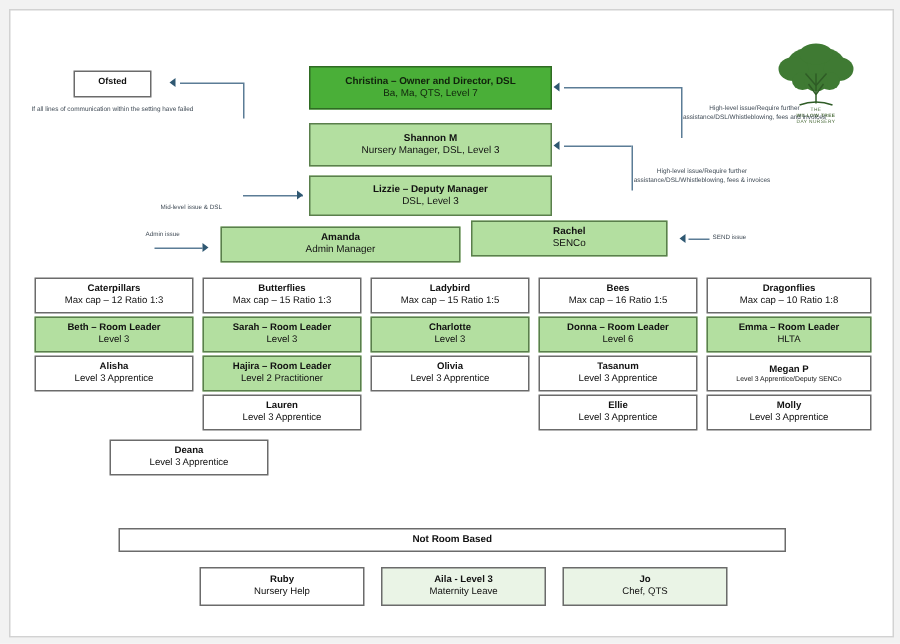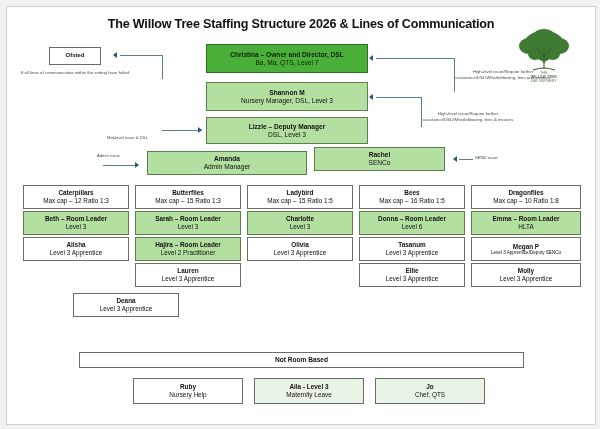--- a/index.html
+++ b/index.html
@@ -32,21 +32,20 @@
   #logo{position:absolute;left:506px;top:18px;width:62px;height:58px;}
   #logo .ltxt{position:absolute;left:0;width:62px;bottom:0;text-align:center;
               font-size:3.2px;color:#4a6b3a;line-height:1.3;letter-spacing:.3px;}
 </style>
 </head>
 <body>
 
 <div id="page">
   <div id="canvas">
 
-    <div class="title">The Willow Tree Staffing Structure 2026 &amp; Lines of Communication</div>
 
     <div id="logo">
       <svg width="62" height="50" viewBox="0 0 62 50">
         <g fill="#3f7a33">
           <ellipse cx="31" cy="17" rx="19" ry="11"></ellipse>
           <ellipse cx="16" cy="21" rx="10" ry="8"></ellipse>
           <ellipse cx="46" cy="21" rx="10" ry="8"></ellipse>
           <ellipse cx="31" cy="11" rx="11" ry="7"></ellipse>
           <ellipse cx="22" cy="29" rx="7" ry="6"></ellipse>
           <ellipse cx="40" cy="29" rx="7" ry="6"></ellipse>

